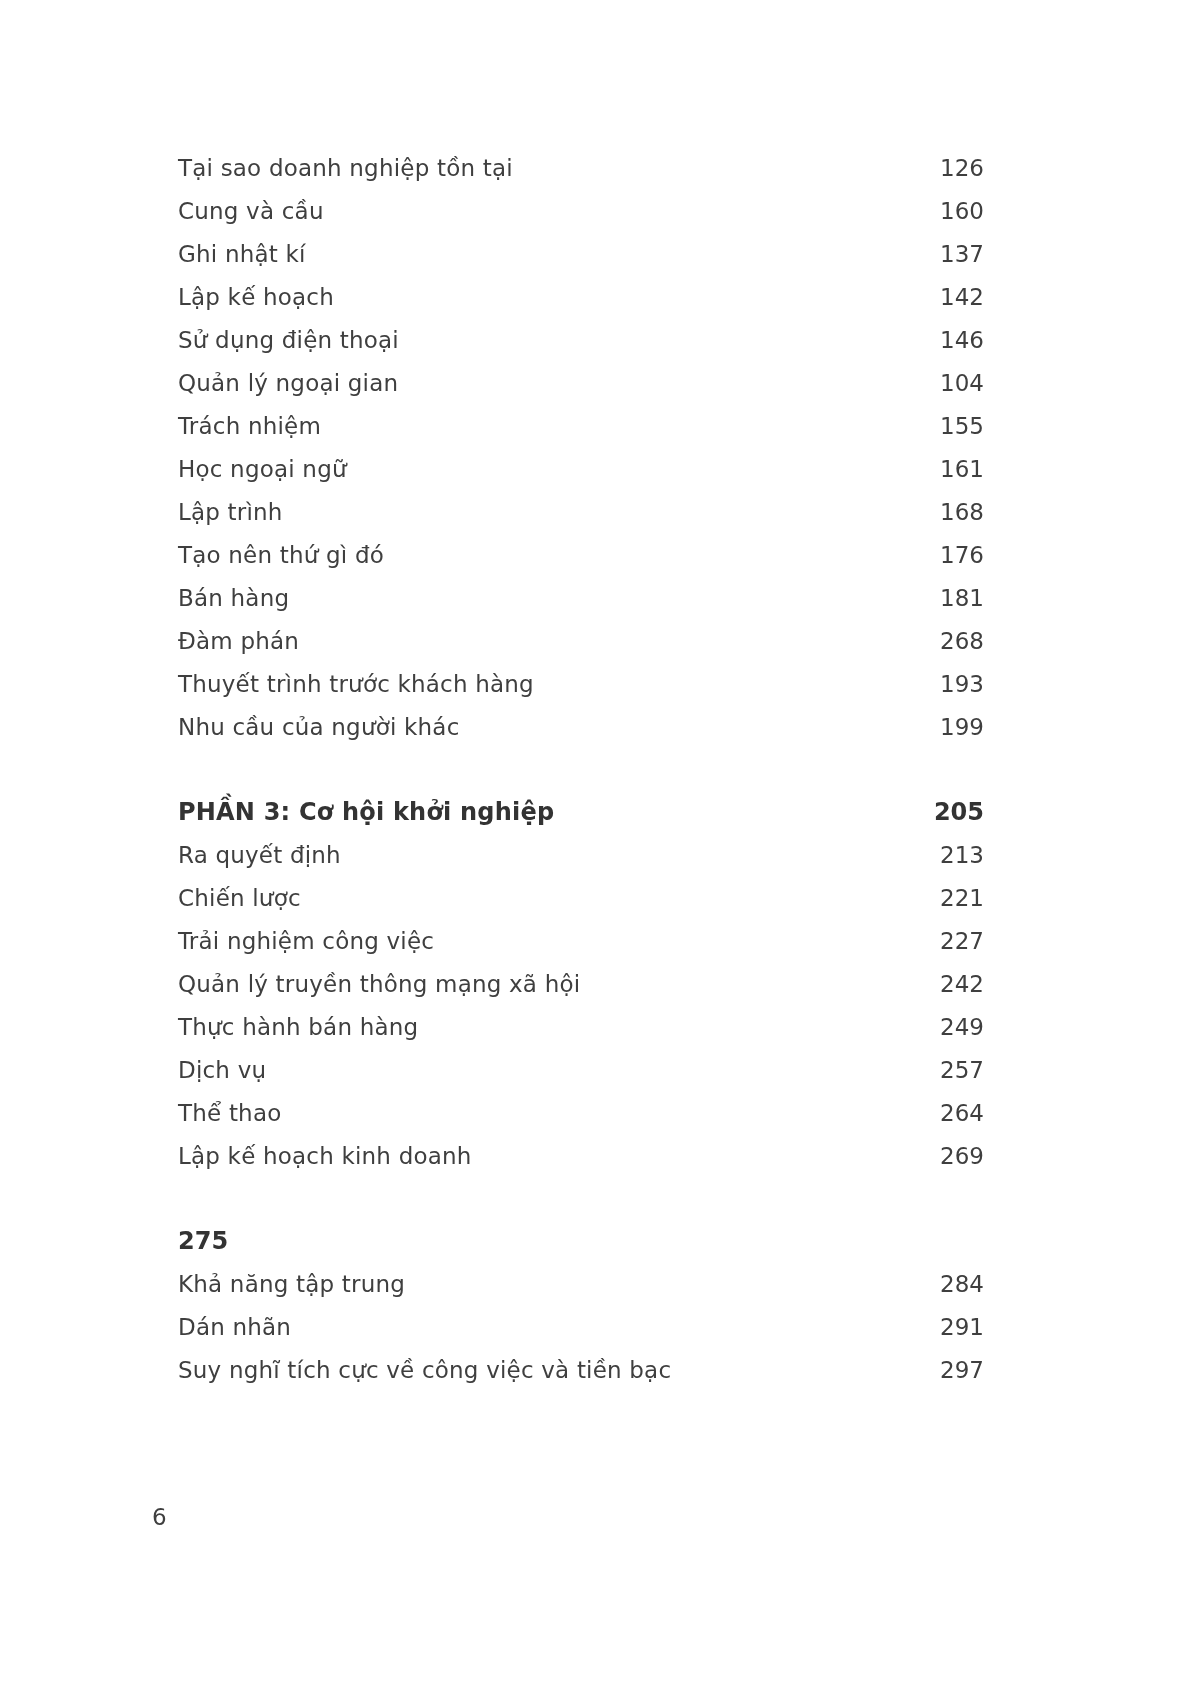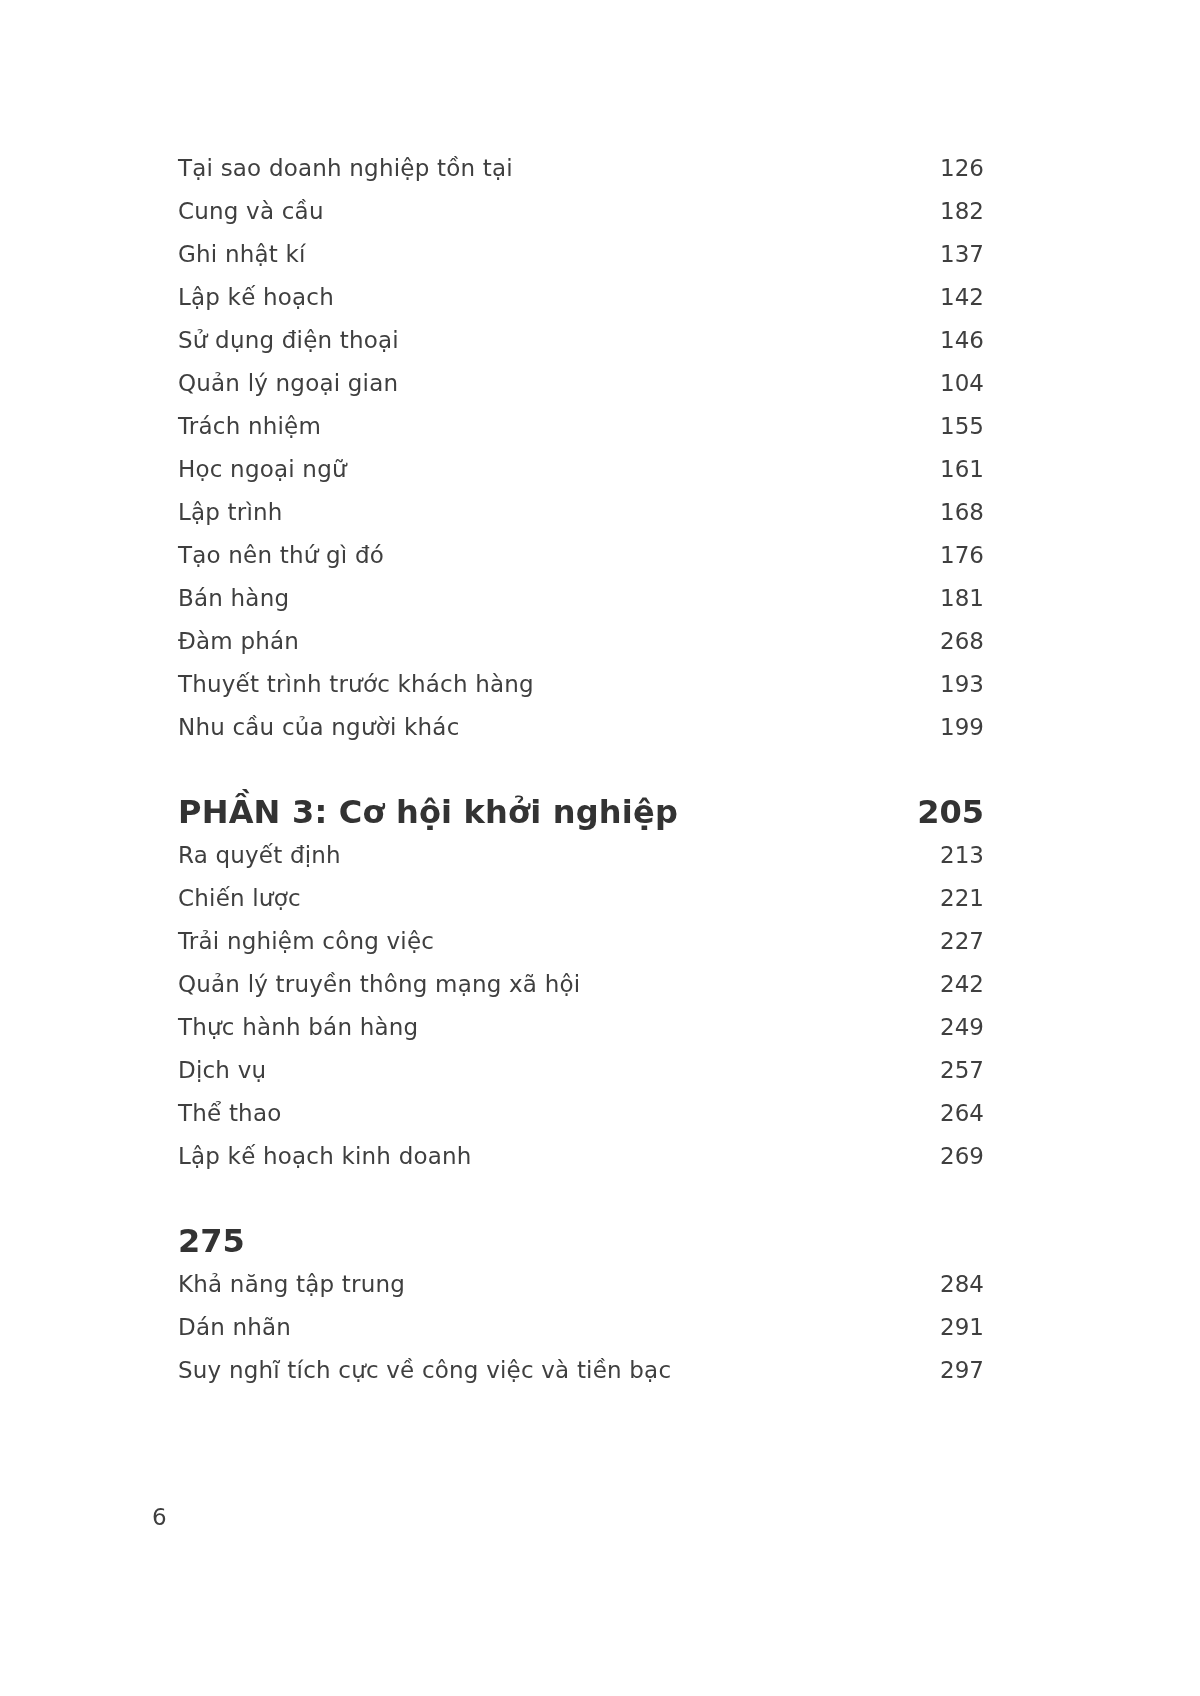--- a/index.html
+++ b/index.html
@@ -31,21 +31,21 @@
     height: 43px;
     line-height: 43px;
     font-size: 23px;
     color: #3f3f3f;
   }
   .row .title { white-space: nowrap; letter-spacing: 0.2px; }
   .row .pagenum { white-space: nowrap; }
   .row.heading {
     margin-top: 42px;
     font-weight: 700;
-    font-size: 32px;
+    font-size: 24px;
     color: #333333;
     text-align: center;
   }
   .footer-page-number {
     position: absolute;
     left: 152px;
     top: 1496px;
     font-size: 23px;
     line-height: 43px;
     color: #3f3f3f;
@@ -55,21 +55,21 @@
 <body>
 
 <div class="page">
   <div class="toc" id="toc">
       <div class="row entry">
         <span class="title">Tại sao doanh nghiệp tồn tại</span>
         <span class="pagenum">126</span>
       </div>
       <div class="row entry">
         <span class="title">Cung và cầu</span>
-        <span class="pagenum">182</span>
+        <span class="pagenum">160</span>
       </div>
       <div class="row entry">
         <span class="title">Ghi nhật kí</span>
         <span class="pagenum">137</span>
       </div>
       <div class="row entry">
         <span class="title">Lập kế hoạch</span>
         <span class="pagenum">142</span>
       </div>
       <div class="row entry">

